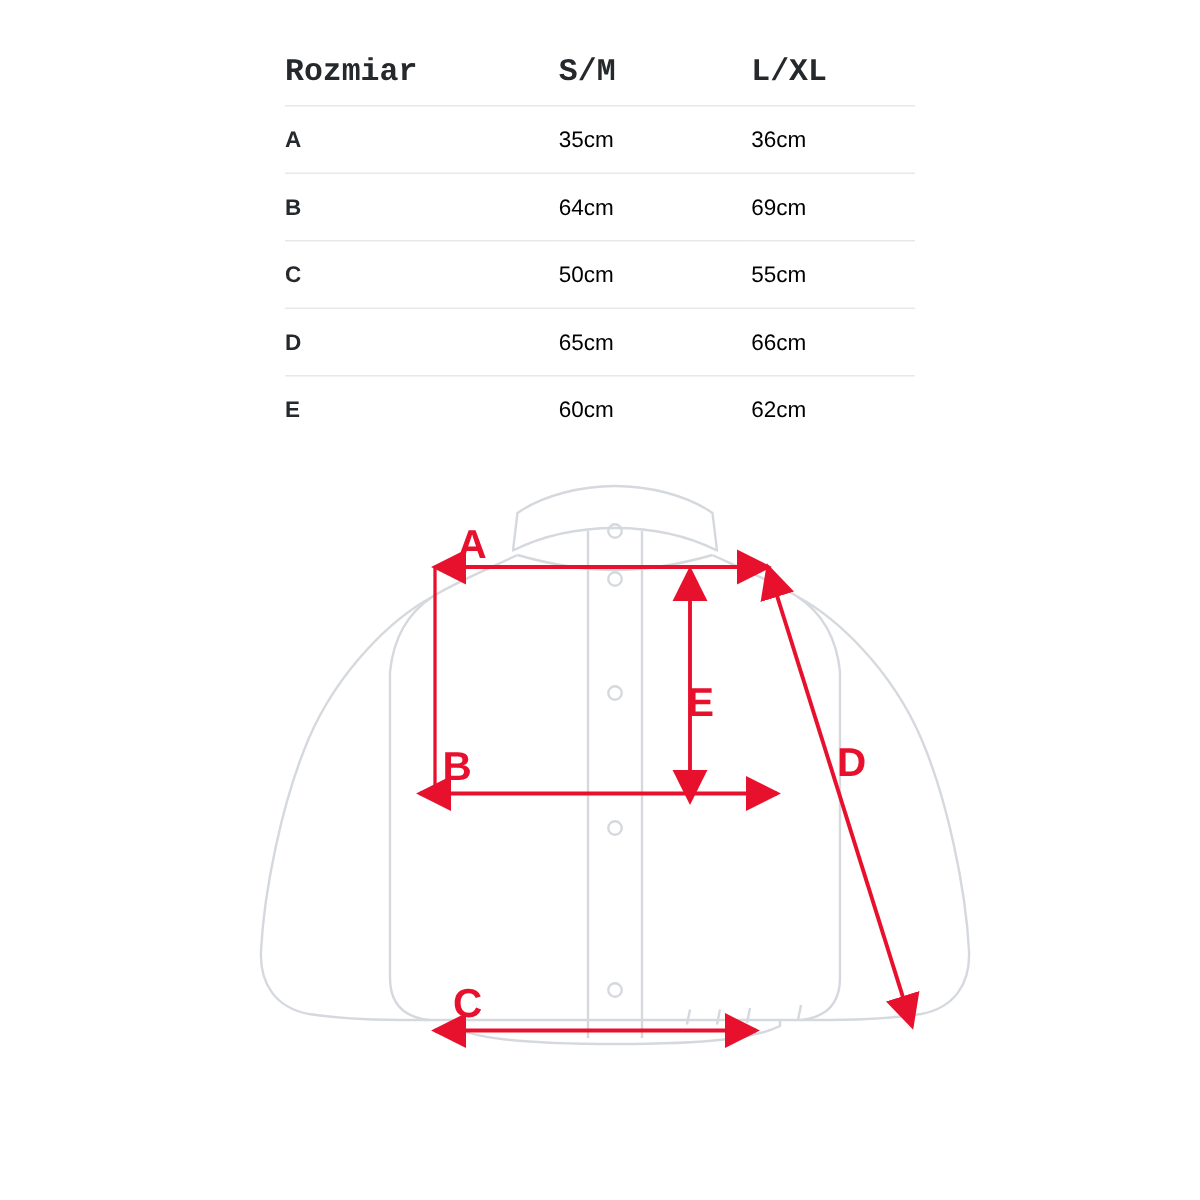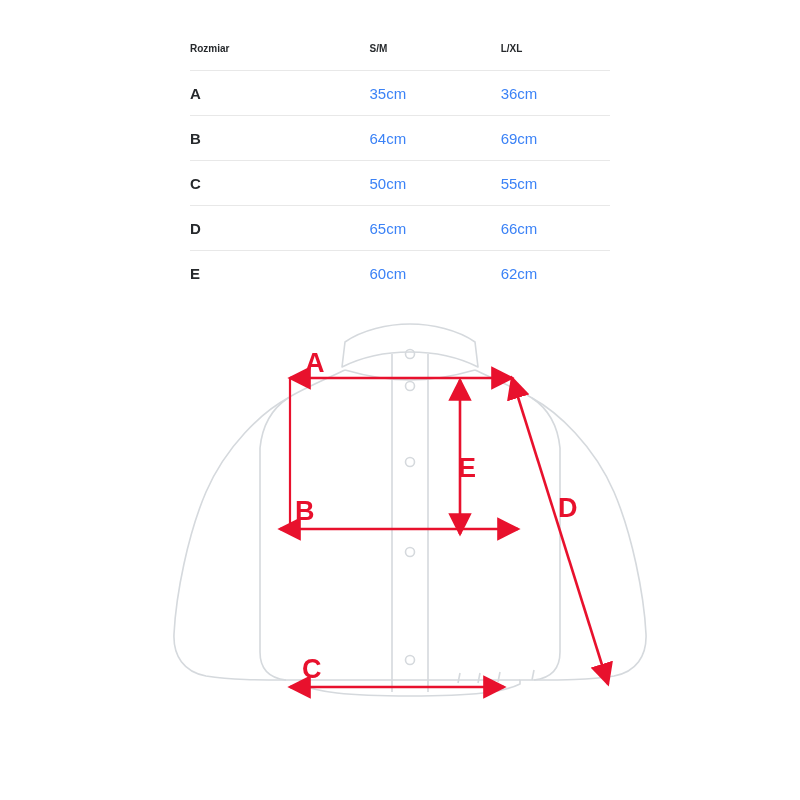--- a/index.html
+++ b/index.html
@@ -25,26 +25,27 @@
     border-collapse: collapse;
   }
   .size-table th,
   .size-table td {
     text-align: left;
     font-size: 15px;
     padding: 0;
     height: 44px;
     vertical-align: middle;
     border-bottom: 1px solid #e8e8e8;
-    color: #3b82f6;
+    color: #000000;
   }
   .size-table thead th {
     font-weight: bold;
-    font-size: 10px;
+    font-size: 21px;
     color: #26292c;
+    font-family: Liberation Mono, monospace;
   }
   .size-table tbody td.label {
     font-weight: bold;
     color: #26292c;
   }
   .col-label { width: 200px; }
   .col-sm    { width: 145px; }
   .col-lxl   { width: 120px; }
 
   .size-table tbody tr:last-child td {

